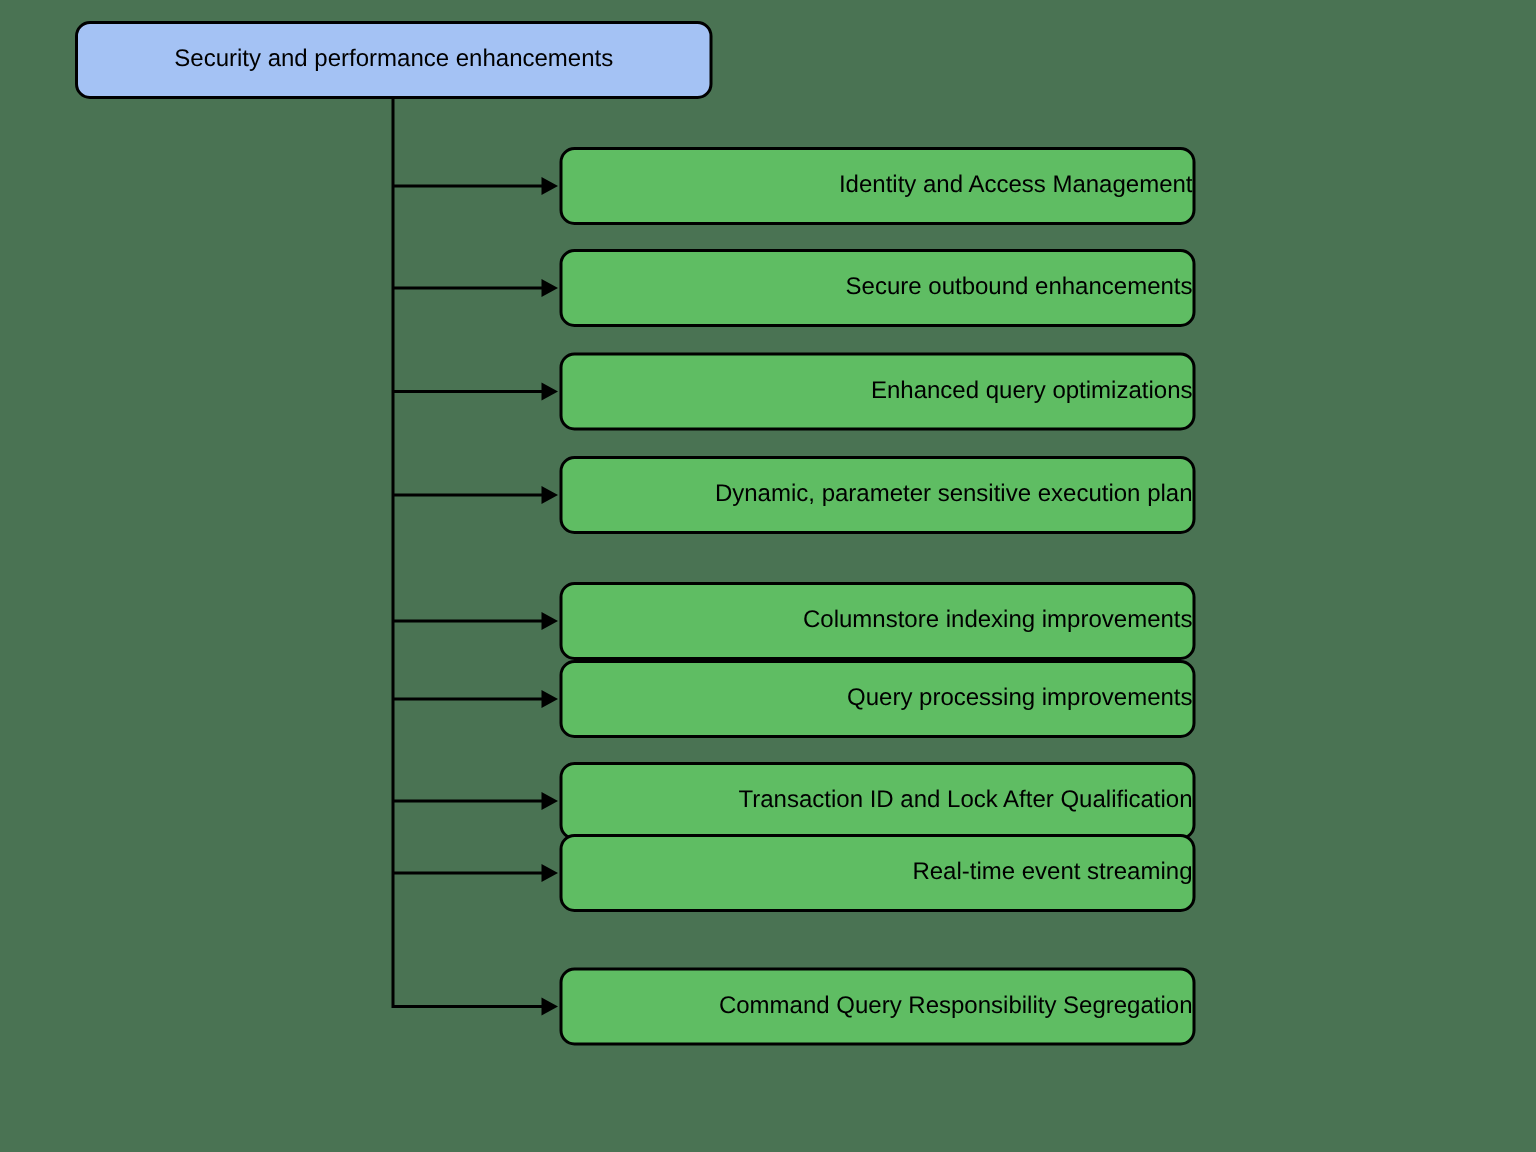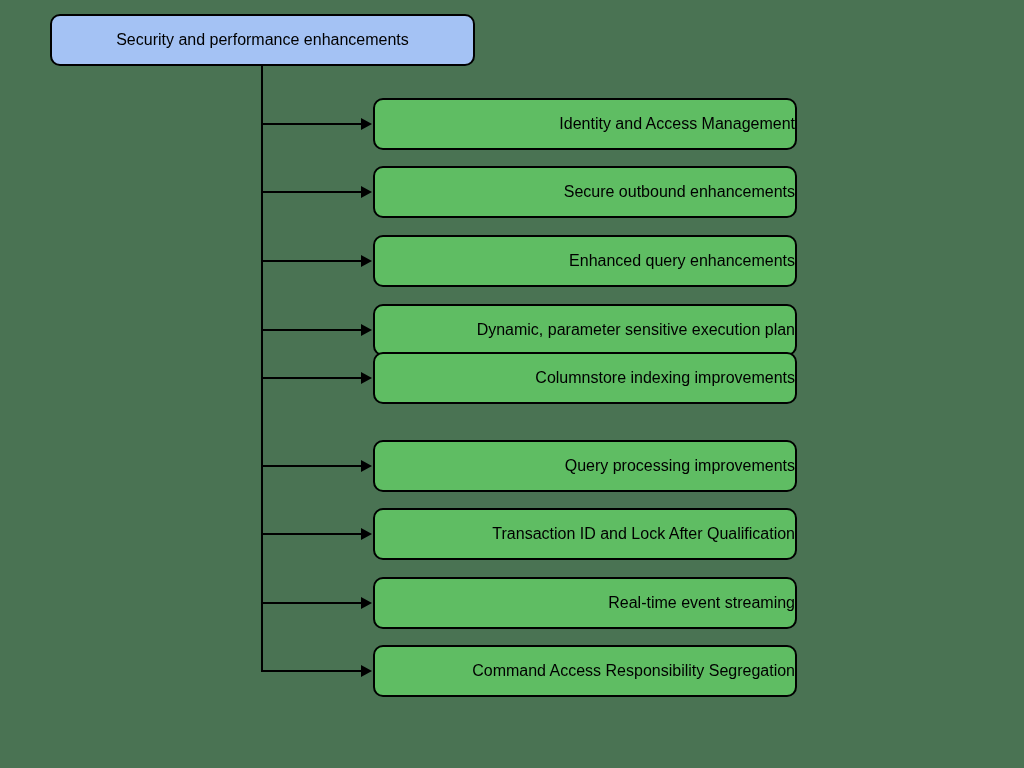--- a/index.html
+++ b/index.html
@@ -74,33 +74,33 @@
     <div class="arrowhead"></div>
     <div class="node leaf-box">
       <span>Secure outbound enhancements</span>
     </div>
   </div>
 
   <div class="branch" style="top:235px">
     <div class="hline"></div>
     <div class="arrowhead"></div>
     <div class="node leaf-box">
-      <span>Enhanced query enhancements</span>
+      <span>Enhanced query optimizations</span>
     </div>
   </div>
 
   <div class="branch" style="top:304px">
     <div class="hline"></div>
     <div class="arrowhead"></div>
     <div class="node leaf-box">
       <span>Dynamic, parameter sensitive execution plan</span>
     </div>
   </div>
 
-  <div class="branch" style="top:352px">
+  <div class="branch" style="top:388px">
     <div class="hline"></div>
     <div class="arrowhead"></div>
     <div class="node leaf-box">
       <span>Columnstore indexing improvements</span>
     </div>
   </div>
 
   <div class="branch" style="top:440px">
     <div class="hline"></div>
     <div class="arrowhead"></div>
@@ -110,29 +110,29 @@
   </div>
 
   <div class="branch" style="top:508px">
     <div class="hline"></div>
     <div class="arrowhead"></div>
     <div class="node leaf-box">
       <span>Transaction ID and Lock After Qualification</span>
     </div>
   </div>
 
-  <div class="branch" style="top:577px">
+  <div class="branch" style="top:556px">
     <div class="hline"></div>
     <div class="arrowhead"></div>
     <div class="node leaf-box">
       <span>Real-time event streaming</span>
     </div>
   </div>
 
   <div class="branch" style="top:645px">
     <div class="hline"></div>
     <div class="arrowhead"></div>
     <div class="node leaf-box">
-      <span>Command Access Responsibility Segregation</span>
+      <span>Command Query Responsibility Segregation</span>
     </div>
   </div>
 
 </div>
 
 </body></html>

